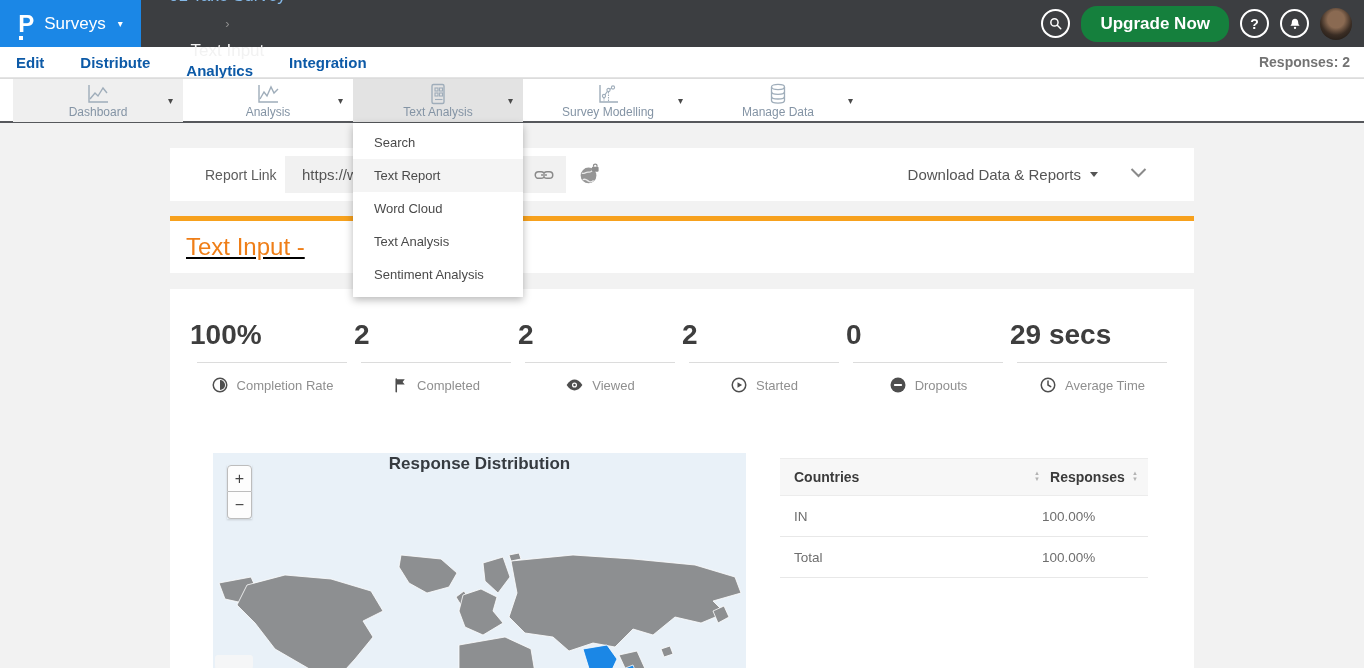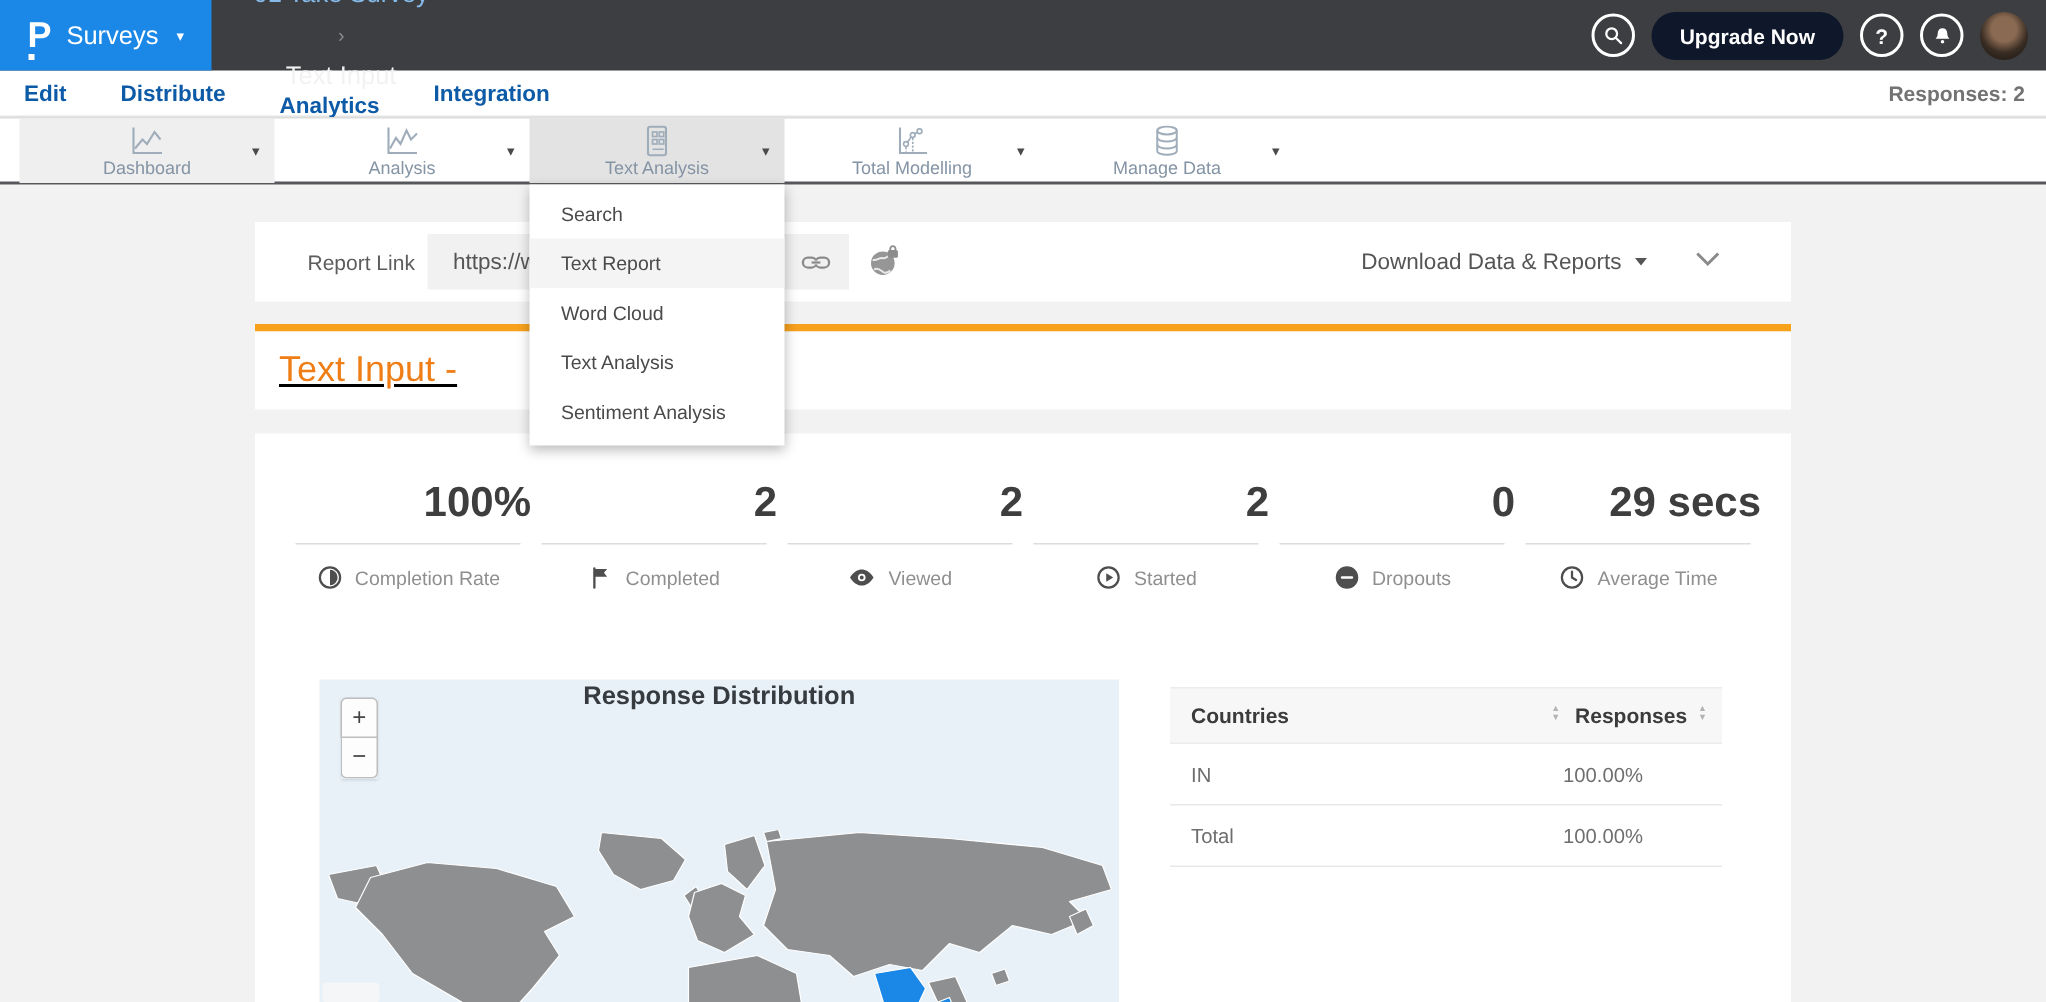--- a/index.html
+++ b/index.html
@@ -16,21 +16,21 @@
   .product-name { color:#fff; font-size:17px; }
   .white-caret { color:#fff; font-size:10px; margin-left:2px; }
   .crumbs { margin-left:28px; font-size:17px; display:flex; align-items:center; gap:10px;flex-direction:column; }
   .crumb-survey { color:#85b9e8; cursor:pointer; }
   .crumb-sep { color:#8d8d8d; font-size:13px; }
   .crumb-current { color:#f2f2f2; }
   .topbar-right { position:absolute; right:12px; top:0; height:47px; display:flex; align-items:center; gap:11px; }
   .circle-btn { width:29px; height:29px; border:2px solid #fff; border-radius:50%;
                 display:flex; align-items:center; justify-content:center; color:#fff;
                 font-weight:bold; font-size:14px; cursor:pointer; }
-  .upgrade-btn { background:#0f172a; color:#fff; font-weight:bold; font-size:14px;
+  .upgrade-btn { background:#15803d; color:#fff; font-weight:bold; font-size:17px;
                  border:none; border-radius:16px; padding:8px 19px; cursor:pointer; }
   .avatar { width:32px; height:32px; border-radius:50%; cursor:pointer;
             background:radial-gradient(circle at 50% 36%, #8a6a52 0 32%, #3a2d24 60%, #15120f 100%); }
 
   
   .subnav { position:absolute; left:0; top:47px; width:1364px; height:31px; background:#fff;
             border-bottom:1px solid #e4e4e4; display:flex; align-items:center; }
   .subnav-item { color:#0d5aa7; font-size:15px; font-weight:bold; margin-left:36px; cursor:pointer; }
   .subnav-item:first-child { margin-left:16px; }
   .subnav-item.active { border-bottom:2px solid #58a6dd; padding-bottom:1px;margin-top:20px; }
@@ -71,21 +71,21 @@
   .collapse-chevron { position:absolute; right:47px; top:19px; cursor:pointer; color:#8a8a8a; }
 
   #accent-bar { position:absolute; left:170px; top:216px; width:1024px; height:5px; background:#f7a11d; z-index:5; }
   #title-card { left:170px; top:221px; width:1024px; height:52px; z-index:5;text-decoration:underline; }
   .q-title { line-height:52px; padding-left:16px; font-size:24px; color:#ef7e17; }
 
   #main-card { left:170px; top:289px; width:1024px; height:379px; }
 
   
   .stats { display:flex; margin:30px 20px 0; }
-  .stat { flex:1; text-align:right; }
+  .stat { flex:1; text-align:left; }
   .stat-value { font-size:28px; font-weight:bold; color:#3e3e3e; }
   .stat-rule { width:150px; height:1px; background:#dcdcdc; margin:11px auto 13px; }
   .stat-bottom { display:flex; align-items:center; justify-content:center; gap:8px;
                  color:#8f8f8f; font-size:13px; }
   .stat-bottom svg { color:#4e4e4e; }
 
   
   .map-panel { position:absolute; left:43px; top:164px; width:533px; height:260px;
                background:#e9f1f8; overflow:hidden; }
   .map-title { text-align:center; margin-top:1px; font-size:17px; font-weight:bold; color:#363b40; }
@@ -192,21 +192,21 @@
     <svg class="rtab-icon" width="26" height="24" viewBox="0 0 26 24">
       <path d="M5 3v17h18" fill="none" stroke="currentColor" stroke-width="1.4"></path>
       <circle cx="9" cy="14" r="1.6" fill="none" stroke="currentColor" stroke-width="1.1"></circle>
       <circle cx="13.5" cy="8" r="1.6" fill="none" stroke="currentColor" stroke-width="1.1"></circle>
       <circle cx="18" cy="5.5" r="1.6" fill="none" stroke="currentColor" stroke-width="1.1"></circle>
       <line x1="10" y1="12.8" x2="12.4" y2="9.4" stroke="currentColor" stroke-width="1.1"></line>
       <line x1="15" y1="7.2" x2="16.7" y2="6.2" stroke="currentColor" stroke-width="1.1"></line>
       <line x1="9" y1="16" x2="9" y2="19" stroke="currentColor" stroke-width="1.1" stroke-dasharray="1.5 1"></line>
       <line x1="13.5" y1="10" x2="13.5" y2="19" stroke="currentColor" stroke-width="1.1" stroke-dasharray="1.5 1"></line>
     </svg>
-    <span class="rtab-label">Total Modelling</span>
+    <span class="rtab-label">Survey Modelling</span>
     <span class="rtab-caret">▾</span>
   </div>
 
   <div class="rtab" style="left:693px">
     <svg class="rtab-icon" width="26" height="24" viewBox="0 0 26 24">
       <ellipse cx="13" cy="5" rx="6.5" ry="2.6" fill="none" stroke="currentColor" stroke-width="1.3"></ellipse>
       <path d="M6.5 5v4.7c0 1.4 2.9 2.6 6.5 2.6s6.5-1.2 6.5-2.6V5" fill="none" stroke="currentColor" stroke-width="1.3"></path>
       <path d="M6.5 9.7v4.7c0 1.4 2.9 2.6 6.5 2.6s6.5-1.2 6.5-2.6V9.7" fill="none" stroke="currentColor" stroke-width="1.3"></path>
       <path d="M6.5 14.4v4.2c0 1.4 2.9 2.6 6.5 2.6s6.5-1.2 6.5-2.6v-4.2" fill="none" stroke="currentColor" stroke-width="1.3"></path>
     </svg>

